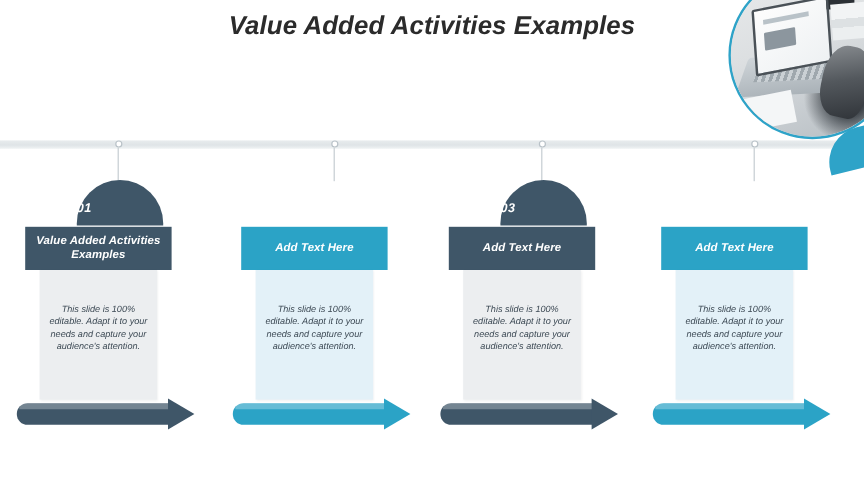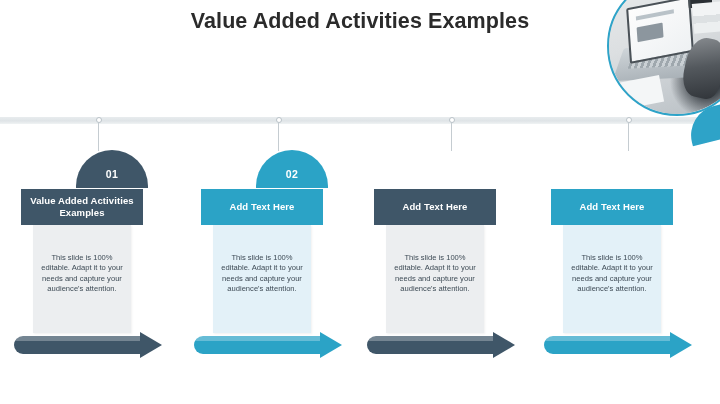--- a/index.html
+++ b/index.html
@@ -15,20 +15,21 @@
     position: relative;
   }
 
   #slide {
     position: absolute;
     inset: 0;
     width: 720px;
     height: 368px;
     background: #ffffff;
     overflow: hidden;
+    font-style: italic;
   }
 
   
   #page-title {
     position: absolute;
     left: 0;
     top: 9px;
     width: 720px;
     text-align: center;
     font-size: 21.5px;
@@ -199,28 +200,27 @@
     left: 88px;
     width: 1px;
     height: 28px;
     background: #c5ccd1;
   }
 
   
   .cap {
     position: absolute;
     top: 150px;
-    left: 66px;
+    left: 54px;
     width: 72px;
     height: 38px;
     border-radius: 36px 36px 0 0;
     color: #ffffff;
     font-size: 10.5px;
     font-weight: 700;
-    text-align: center;
     line-height: 49px;
     letter-spacing: .4px;
   }
 
   
   .head-bar {
     position: absolute;
     top: 189px;
     left: 11px;
     width: 122px;
@@ -332,33 +332,33 @@
     <div class="arrow">
       <div class="shaft" style="background:#3f5668;"></div>
       <div class="gloss"></div>
       <div class="head" style="border-left:22px solid #3f5668;"></div>
     </div>
   </div>
 
   <div class="step" data-idx="1">
     <div class="node-dot"></div>
     <div class="node-stem"></div>
-    <div class="cap" style="background:#2ba3c6;">02</div>
     <div class="head-bar" style="background:#2ba3c6;">Add Text Here</div>
     <div class="body-panel" style="background:#e3f1f8;">This slide is 100% editable. Adapt it to your needs and capture your audience's attention.</div>
     <div class="arrow">
       <div class="shaft" style="background:#2ba3c6;"></div>
       <div class="gloss"></div>
       <div class="head" style="border-left:22px solid #2ba3c6;"></div>
     </div>
   </div>
 
   <div class="step" data-idx="2">
     <div class="node-dot"></div>
     <div class="node-stem"></div>
+    <div class="cap" style="background:#3f5668;">03</div>
     <div class="head-bar" style="background:#3f5668;">Add Text Here</div>
     <div class="body-panel" style="background:#eceef0;">This slide is 100% editable. Adapt it to your needs and capture your audience's attention.</div>
     <div class="arrow">
       <div class="shaft" style="background:#3f5668;"></div>
       <div class="gloss"></div>
       <div class="head" style="border-left:22px solid #3f5668;"></div>
     </div>
   </div>
 
   <div class="step" data-idx="3">

